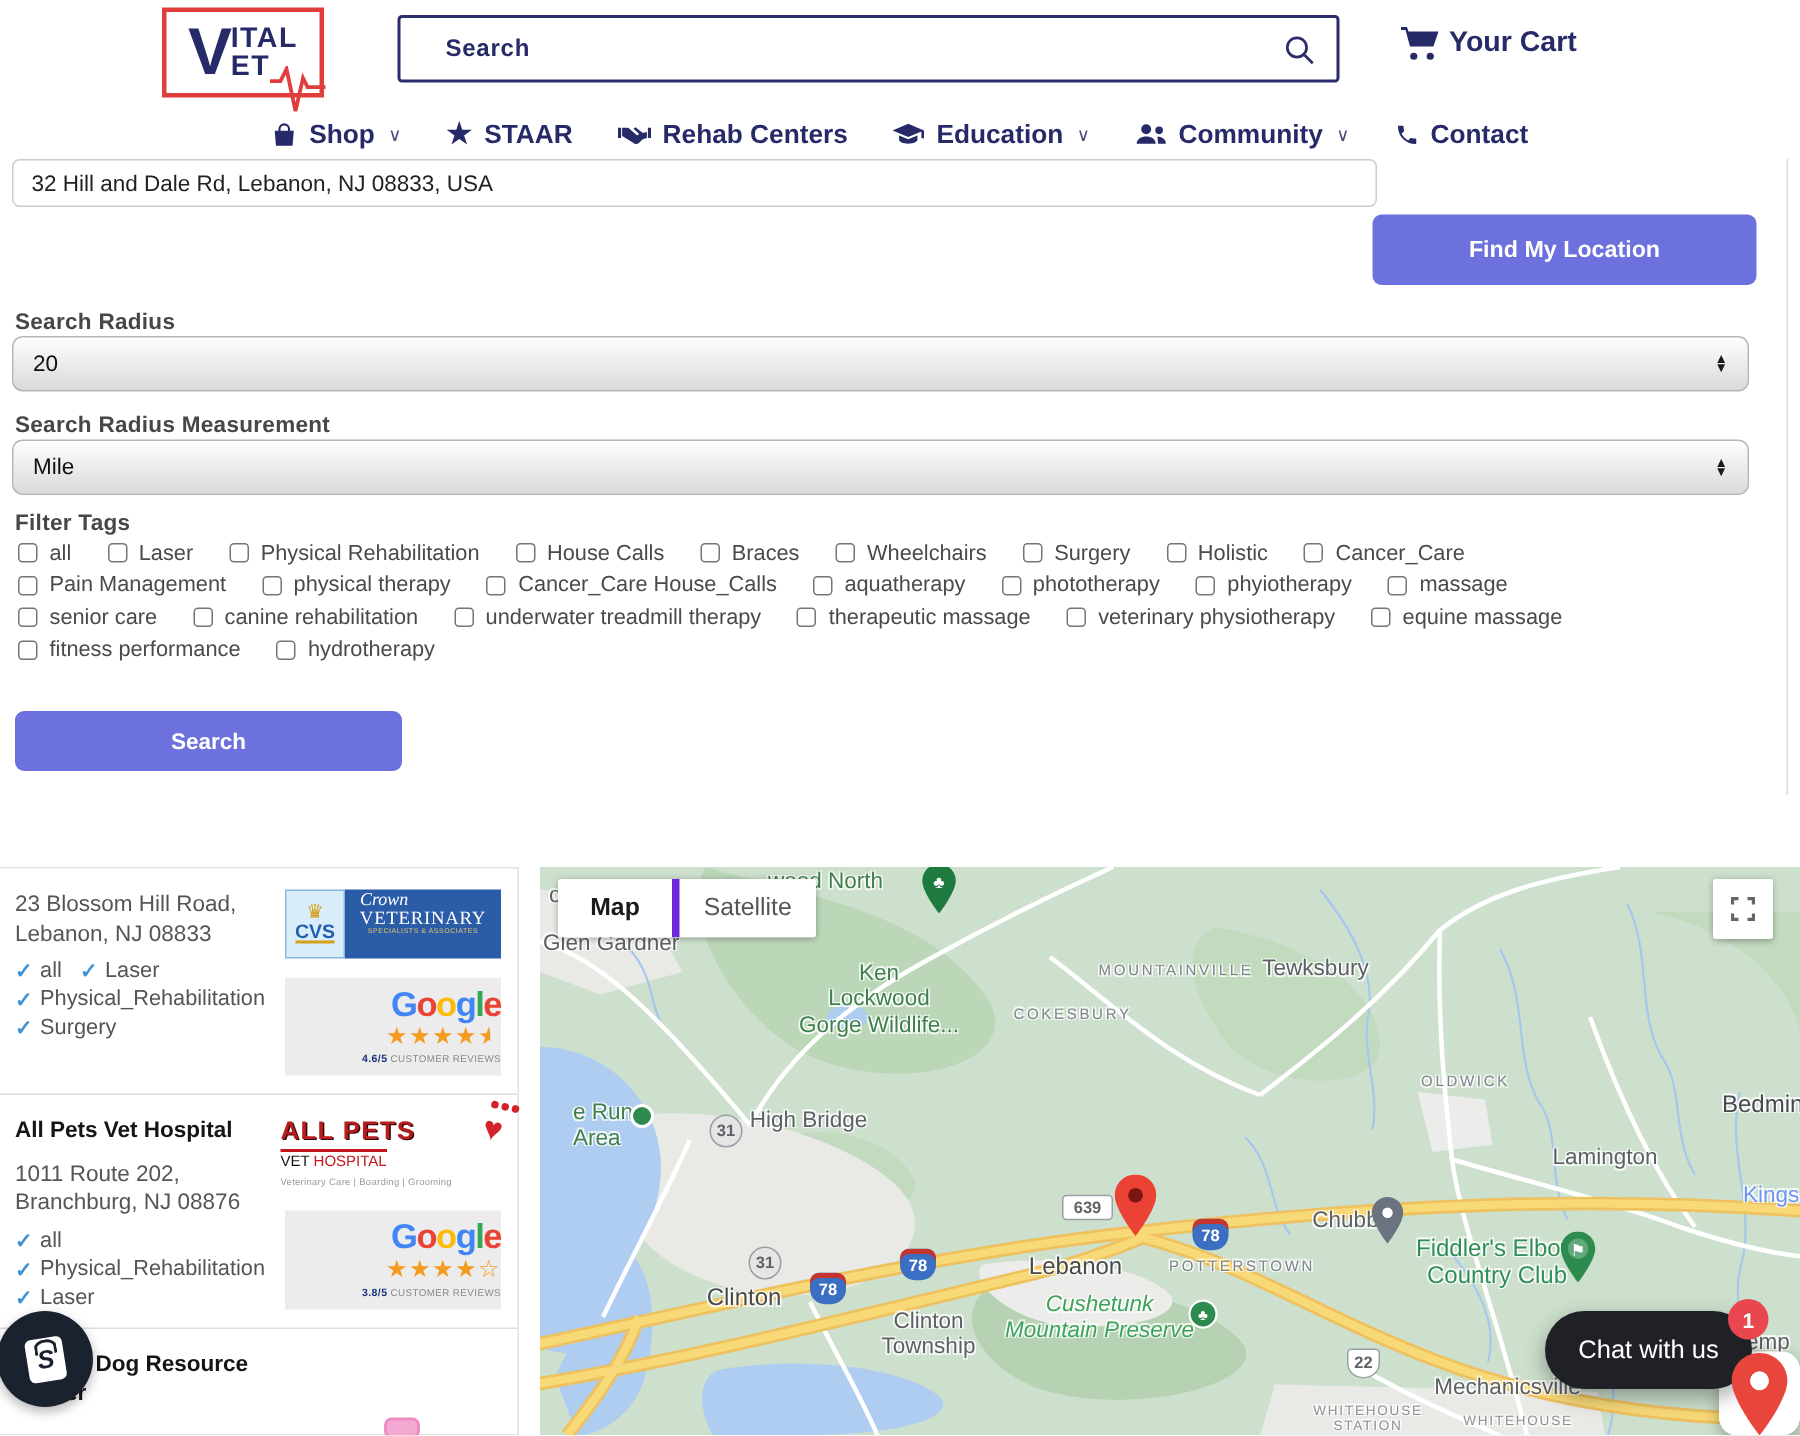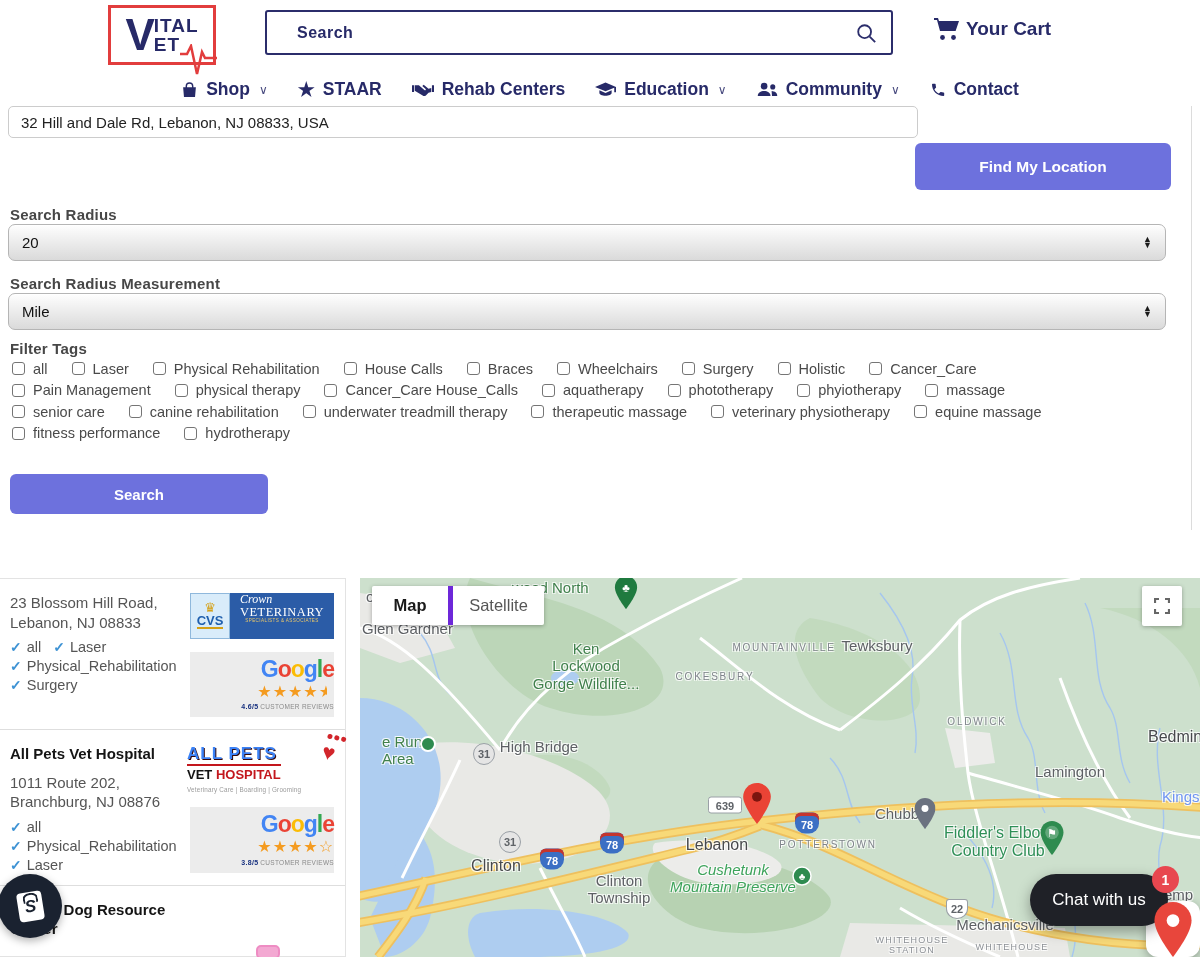--- a/index.html
+++ b/index.html
@@ -51,22 +51,22 @@
   .crown-logo { display:flex; width:144px; height:46px; }
   .crown-left { width:40px; background:#d9ecfa; border:1px solid #8fb8dc; display:flex; flex-direction:column; align-items:center; justify-content:center; line-height:1; }
   .crown-left .crn { color:#d4a017; font-size:13px; line-height:.8; }
   .crown-left .abbr { color:#1f5fae; font-weight:800; font-size:13px; border-bottom:2px solid #d4a017; }
   .crown-right { flex:1; background:#2b5ca7; color:#fff; display:flex; flex-direction:column; align-items:center; line-height:1.05; }
   .crown-right .script { font-family:"Liberation Serif",serif; font-style:italic; font-size:12px; align-self:flex-start; margin-left:10px; }
   .crown-right .main { font-family:"Liberation Serif",serif; font-size:12.5px; letter-spacing:.5px; }
   .crown-right .sub { font-size:4.6px; color:#e8c66a; letter-spacing:.4px; }
   
   .ap-logo { width:150px; height:50px; position:relative; }
-  .ap-l1 { font-size:17px; font-weight:800; color:#3b82f6; letter-spacing:1px; text-shadow:1px 1px 0 #33080a; }
-  .ap-l2 { font-size:13px; font-weight:700; border-top:2px solid #c3171d; display:inline-block; padding-top:1px; }
+  .ap-l1 { font-size:17px; font-weight:800; color:#b91c1c; letter-spacing:1px; text-shadow:1px 1px 0 #33080a; }
+  .ap-l2 { font-size:10px; font-weight:400; border-top:2px solid #c3171d; display:inline-block; padding-top:1px; }
   .ap-l2 .vet { color:#141414; } .ap-l2 .hosp { color:#c3171d; }
   .ap-tag { font-size:6.3px; color:#9a9a9a; margin-top:3px; letter-spacing:.2px; }
   .ap-paw { position:absolute; right:2px; top:-4px; color:#d2252b; font-size:22px; transform:rotate(12deg); }
   .ap-paw .pdots { position:absolute; top:-6px; left:2px; display:flex; gap:2px; }
   .ap-paw .pdots i { width:5px; height:5px; border-radius:50%; background:#d2252b; }
   
   .gbadge { width:144px; background:#ececec; display:flex; flex-direction:column; align-items:flex-end; padding:6px 0 7px; }
   .gword { font-size:23px; font-weight:700; letter-spacing:-1px; line-height:1; }
   .gstars { font-size:16px; letter-spacing:1px; color:#f49b20; line-height:1.15; margin-top:2px; }
   .gstars .half { background:linear-gradient(90deg,#f49b20 50%,#ececec 52%); -webkit-background-clip:text; background-clip:text; color:transparent; }
@@ -509,21 +509,21 @@
 STATION</div>
         <div class="ml caps-s" style="left: 652px; top: 364px;">WHITEHOUSE</div>
       </div>
     <div id="map-shields">
         <div class="shield sh-circle" style="left: 124px; top: 176px;">31</div>
         <div class="shield sh-circle" style="left: 150px; top: 264px;">31</div>
         <div class="shield sh-i" style="left: 252px; top: 265px;">78</div>
         <div class="shield sh-i" style="left: 192px; top: 281px;">78</div>
         <div class="shield sh-i" style="left: 447px; top: 245px;">78</div>
         <div class="shield sh-rect" style="left: 365px; top: 227px;">639</div>
-        <div class="shield sh-us" style="left: 549px; top: 331px; margin-left: 48px;">22</div>
+        <div class="shield sh-us" style="left: 549px; top: 331px;">22</div>
       </div>
     <div id="map-pins">
         <div class="mpin" style="left: 266px; top: -2px;"><svg width="23" height="33" viewBox="0 0 27 40">
             <path d="M13.5 0C6 0 0 6 0 13.5 0 23 13.5 40 13.5 40S27 23 27 13.5C27 6 21 0 13.5 0z" fill="#1f7a3f"></path>
             <text x="13.5" y="19" font-size="14" fill="#fff" text-anchor="middle">♣</text>
           </svg></div>
         <div class="mpin" style="left: 68px; top: 158px;"><svg width="16" height="16" viewBox="0 0 16 16">
             <circle cx="8" cy="8" r="7" fill="#2e8b4f" stroke="#fff" stroke-width="2"></circle>
           </svg></div>
         <div class="mpin" style="left: 397px; top: 205px;"><svg width="28" height="41" viewBox="0 0 27 40">

